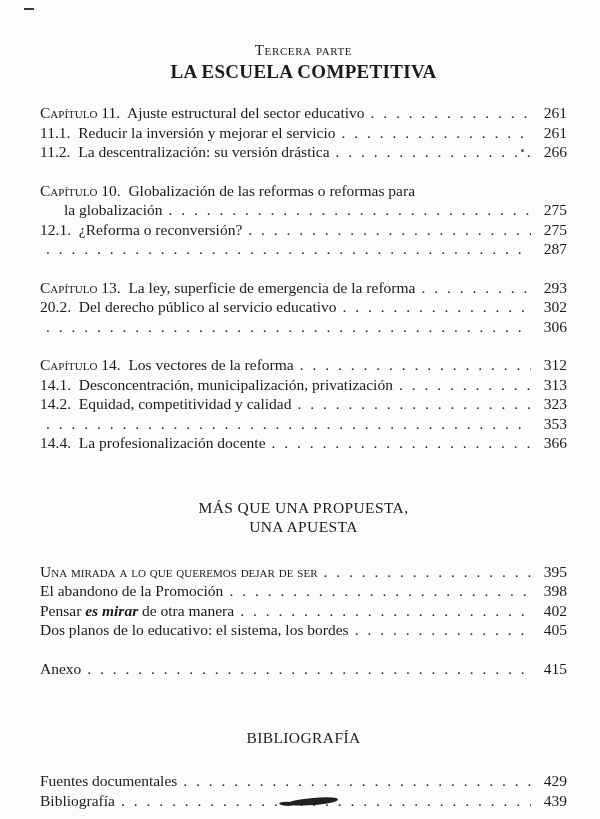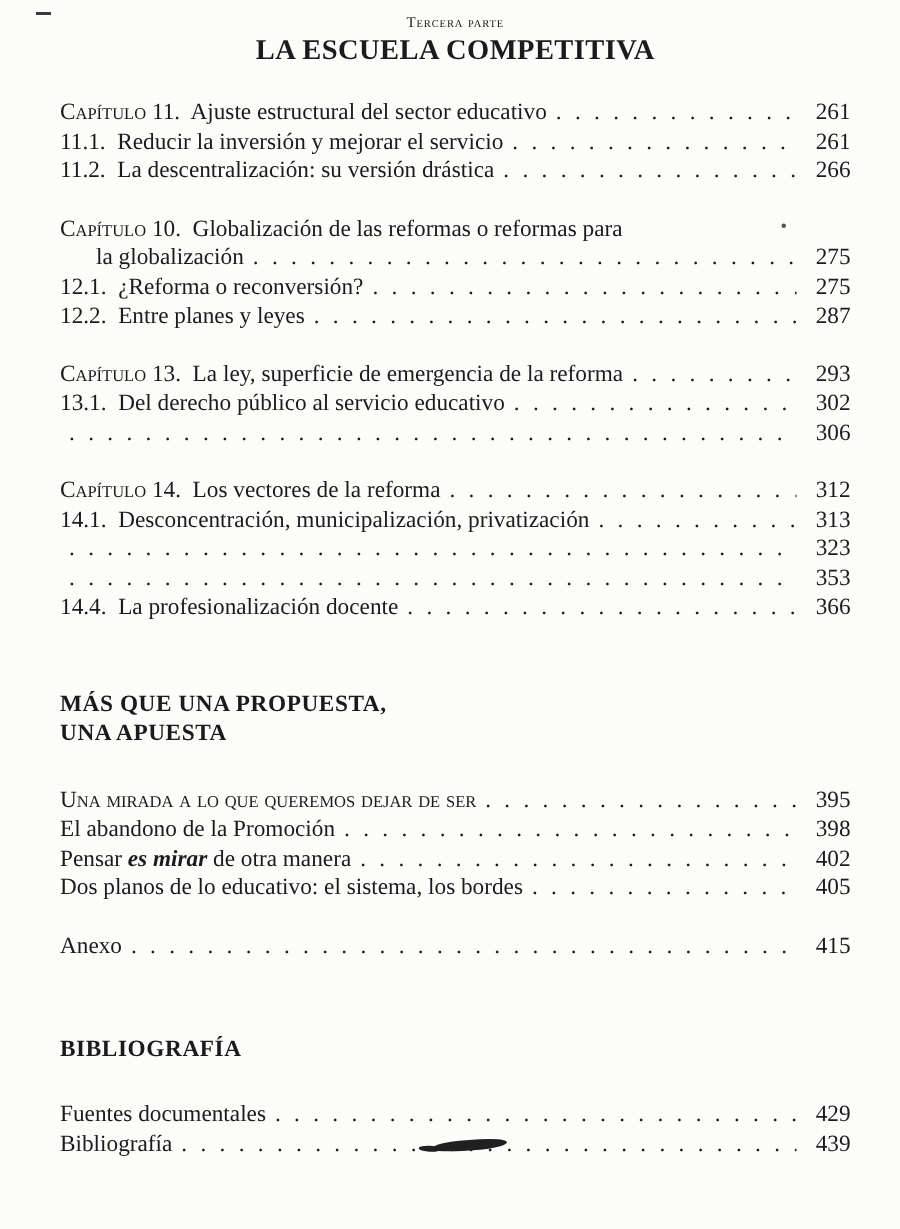--- a/index.html
+++ b/index.html
@@ -14,22 +14,23 @@
   }
   .page {
     position: relative;
     width: 100%;
     height: 100%;
     padding: 10px 33px 0 40px;
   }
   .part-header { text-align: center; margin-bottom: 20px; }
   .part-label {
     font-variant: small-caps;
-    font-size: 10px;
+    font-size: 15px;
     letter-spacing: 0.6px;
+    margin-top: 32px;
   }
   .part-title {
     font-weight: 700;
     font-size: 19px;
     letter-spacing: 0.3px;
     margin-top: 2px;
   }
   .toc-group { margin-bottom: 19px; }
   .entry {
     display: flex;
@@ -45,21 +46,22 @@
   .dots {
     flex: 1 1 auto;
     min-width: 0;
     overflow: hidden;
     white-space: nowrap;
     letter-spacing: 2.5px;
     padding-left: 6px;
   }
   .page-num { flex: 0 0 auto; width: 36px; text-align: right; }
   .section-heading {
-    font-weight: 700;
+    text-align: center;
+    font-weight: 400;
     font-size: 15.5px;
     letter-spacing: 0.4px;
     line-height: 19px;
     margin: 45px 0 26px;
   }
   .section-heading.single { margin: 50px 0 24px; }
   
   .corner-mark {
     position: absolute; left: 24px; top: 8px;
     width: 10px; height: 2px; background: #3a3a3a;
@@ -118,53 +120,53 @@
           <span class="entry-text"><span class="seg-n">la globalización</span></span>
           <span class="dots">. . . . . . . . . . . . . . . . . . . . . . . . . . . . . . . . . . . . . . . . . . . . . . . . . . . . . . . . . . . . . . . . . . . . . . . . . . . . . . . . . . . . . . . . . . </span>
           <span class="page-num">275</span>
         </div>
         <div class="entry">
           <span class="entry-text"><span class="seg-n">12.1.  ¿Reforma o reconversión?</span></span>
           <span class="dots">. . . . . . . . . . . . . . . . . . . . . . . . . . . . . . . . . . . . . . . . . . . . . . . . . . . . . . . . . . . . . . . . . . . . . . . . . . . . . . . . . . . . . . . . . . </span>
           <span class="page-num">275</span>
         </div>
         <div class="entry">
-          <span class="entry-text"><span class="seg-n">12.2.  Entre planes y leyes</span></span>
           <span class="dots">. . . . . . . . . . . . . . . . . . . . . . . . . . . . . . . . . . . . . . . . . . . . . . . . . . . . . . . . . . . . . . . . . . . . . . . . . . . . . . . . . . . . . . . . . . </span>
           <span class="page-num">287</span>
         </div>
       </div>
       <div class="toc-group">
         <div class="entry">
           <span class="entry-text"><span class="seg-sc">Capítulo 13.</span><span class="seg-n">  La ley, superficie de emergencia de la reforma</span></span>
           <span class="dots">. . . . . . . . . . . . . . . . . . . . . . . . . . . . . . . . . . . . . . . . . . . . . . . . . . . . . . . . . . . . . . . . . . . . . . . . . . . . . . . . . . . . . . . . . . </span>
           <span class="page-num">293</span>
         </div>
         <div class="entry">
-          <span class="entry-text"><span class="seg-n">13.1.  Del derecho público al servicio educativo</span></span>
+          <span class="entry-text"><span class="seg-n">20.2.  Del derecho público al servicio educativo</span></span>
           <span class="dots">. . . . . . . . . . . . . . . . . . . . . . . . . . . . . . . . . . . . . . . . . . . . . . . . . . . . . . . . . . . . . . . . . . . . . . . . . . . . . . . . . . . . . . . . . . </span>
           <span class="page-num">302</span>
         </div>
         <div class="entry">
           <span class="dots">. . . . . . . . . . . . . . . . . . . . . . . . . . . . . . . . . . . . . . . . . . . . . . . . . . . . . . . . . . . . . . . . . . . . . . . . . . . . . . . . . . . . . . . . . . </span>
           <span class="page-num">306</span>
         </div>
       </div>
       <div class="toc-group">
         <div class="entry">
           <span class="entry-text"><span class="seg-sc">Capítulo 14.</span><span class="seg-n">  Los vectores de la reforma</span></span>
           <span class="dots">. . . . . . . . . . . . . . . . . . . . . . . . . . . . . . . . . . . . . . . . . . . . . . . . . . . . . . . . . . . . . . . . . . . . . . . . . . . . . . . . . . . . . . . . . . </span>
           <span class="page-num">312</span>
         </div>
         <div class="entry">
           <span class="entry-text"><span class="seg-n">14.1.  Desconcentración, municipalización, privatización</span></span>
           <span class="dots">. . . . . . . . . . . . . . . . . . . . . . . . . . . . . . . . . . . . . . . . . . . . . . . . . . . . . . . . . . . . . . . . . . . . . . . . . . . . . . . . . . . . . . . . . . </span>
           <span class="page-num">313</span>
         </div>
         <div class="entry">
+          <span class="entry-text"><span class="seg-n">14.2.  Equidad, competitividad y calidad</span></span>
           <span class="dots">. . . . . . . . . . . . . . . . . . . . . . . . . . . . . . . . . . . . . . . . . . . . . . . . . . . . . . . . . . . . . . . . . . . . . . . . . . . . . . . . . . . . . . . . . . </span>
           <span class="page-num">323</span>
         </div>
         <div class="entry">
           <span class="dots">. . . . . . . . . . . . . . . . . . . . . . . . . . . . . . . . . . . . . . . . . . . . . . . . . . . . . . . . . . . . . . . . . . . . . . . . . . . . . . . . . . . . . . . . . . </span>
           <span class="page-num">353</span>
         </div>
         <div class="entry">
           <span class="entry-text"><span class="seg-n">14.4.  La profesionalización docente</span></span>
           <span class="dots">. . . . . . . . . . . . . . . . . . . . . . . . . . . . . . . . . . . . . . . . . . . . . . . . . . . . . . . . . . . . . . . . . . . . . . . . . . . . . . . . . . . . . . . . . . </span>

